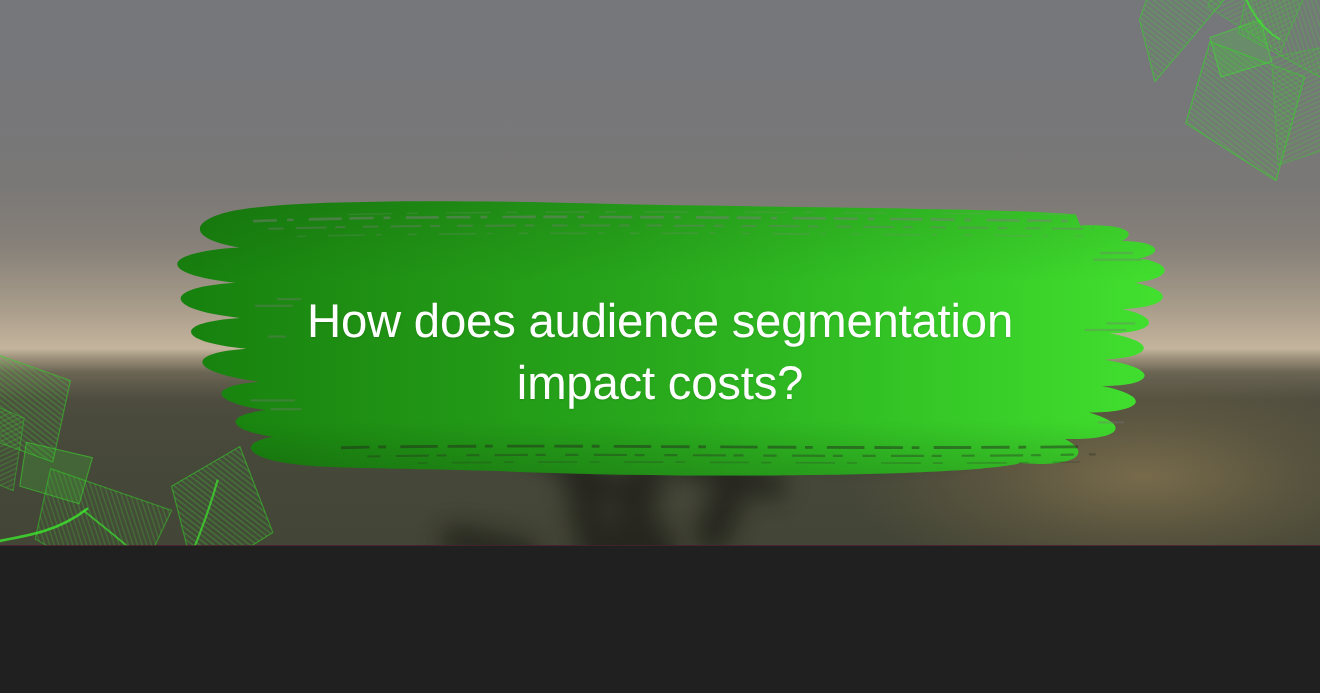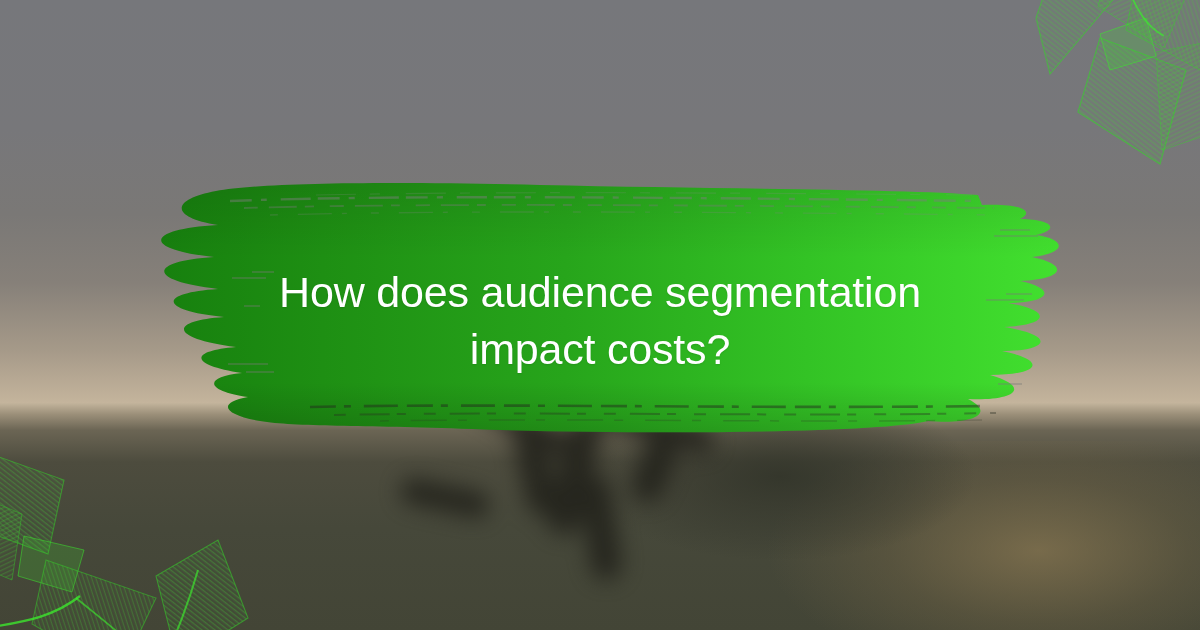--- a/index.html
+++ b/index.html
@@ -3,21 +3,21 @@
 <meta charset="utf-8">
 <style>
   html, body {
     margin: 0;
     padding: 0;
     background: #202020;
   }
   #stage {
     position: relative;
     width: 1200px;
-    height: 630px;
+    height: 496px;
     overflow: hidden;
     font-family: "Liberation Sans", sans-serif;
     background: #be185d;
   }
 
   
   .bg-layer {
     position: absolute;
     inset: 0;
   }

